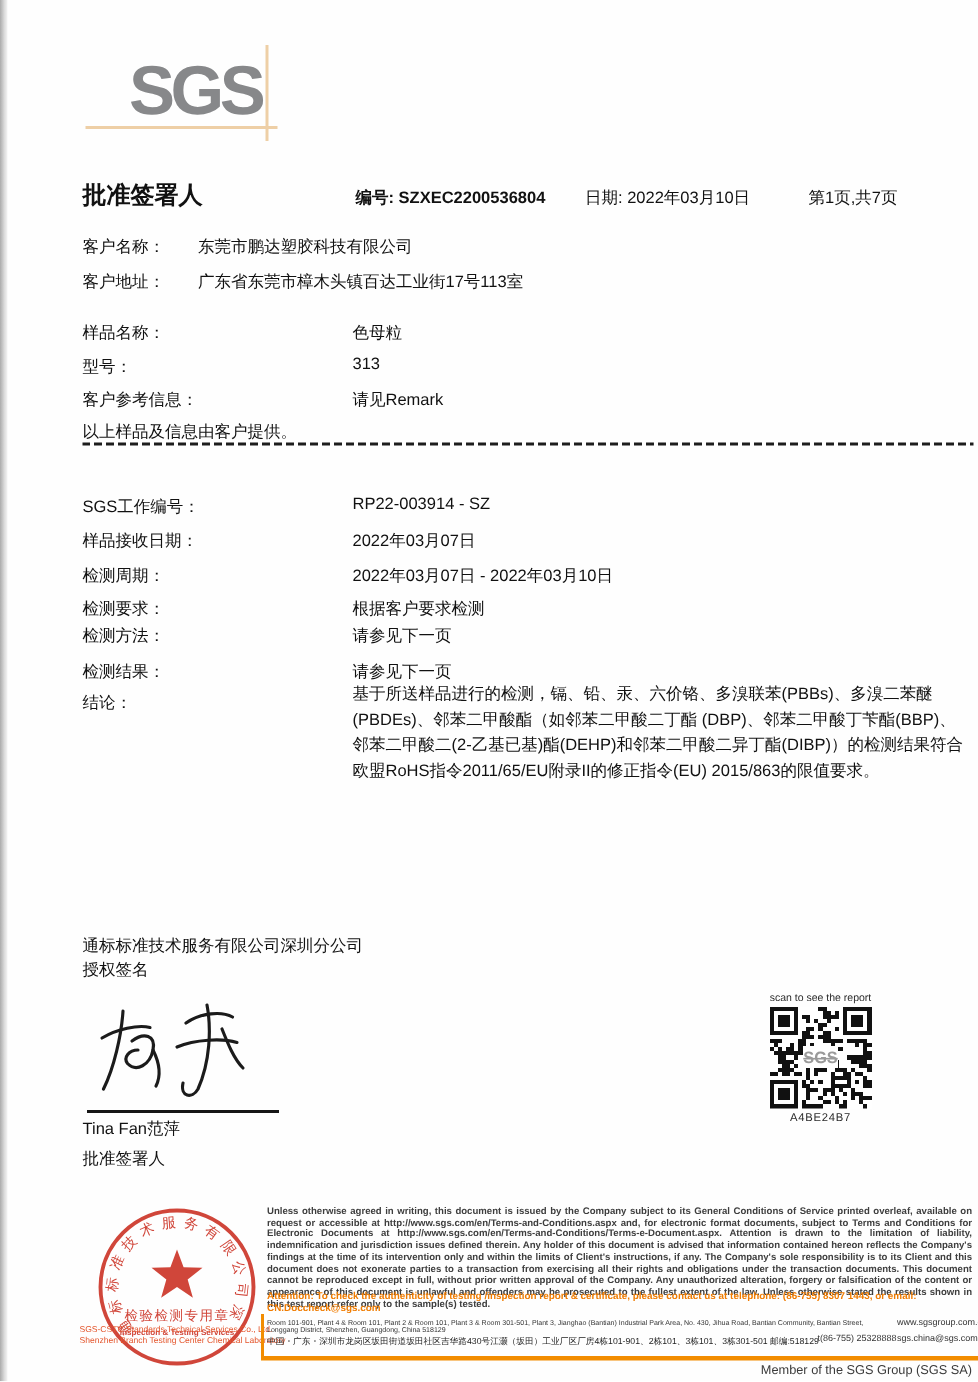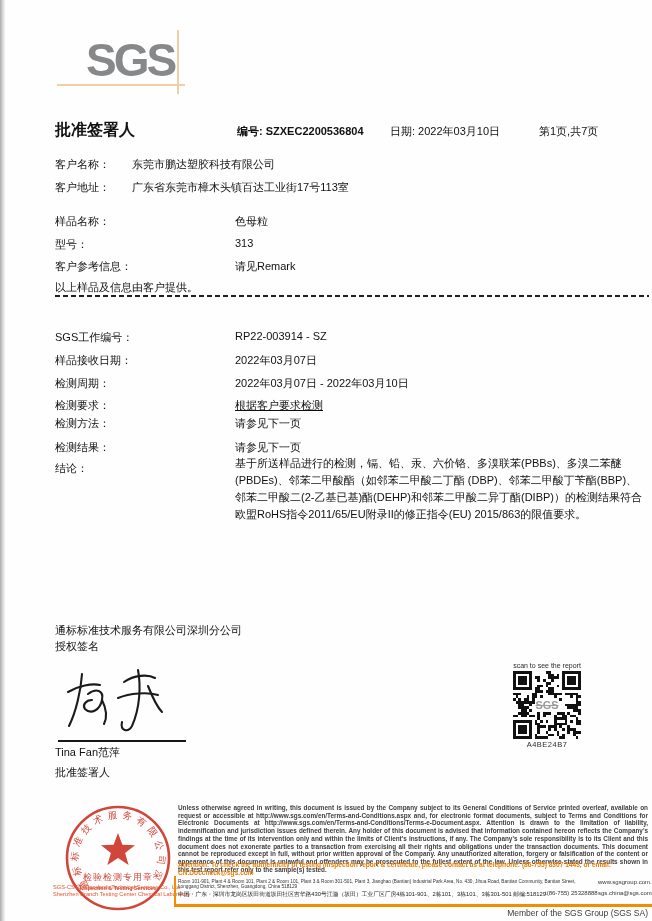--- a/index.html
+++ b/index.html
@@ -90,21 +90,21 @@
 
   <div class="abs dash-sep" style="left:55px;top:295px;width:594px;"></div>
 
   <div class="abs lbl" style="left:55px;top:330px;">SGS工作编号：</div>
   <div class="abs val" style="left:235px;top:330px;">RP22-003914 - SZ</div>
   <div class="abs lbl" style="left:55px;top:353px;">样品接收日期：</div>
   <div class="abs val" style="left:235px;top:353px;">2022年03月07日</div>
   <div class="abs lbl" style="left:55px;top:376px;">检测周期：</div>
   <div class="abs val" style="left:235px;top:376px;">2022年03月07日 - 2022年03月10日</div>
   <div class="abs lbl" style="left:55px;top:398px;">检测要求：</div>
-  <div class="abs val" style="left:235px;top:398px;text-decoration:underline;">根据客户要求检测</div>
+  <div class="abs val" style="left:235px;top:398px;">根据客户要求检测</div>
   <div class="abs lbl" style="left:55px;top:416px;">检测方法：</div>
   <div class="abs val" style="left:235px;top:416px;">请参见下一页</div>
   <div class="abs lbl" style="left:55px;top:440px;">检测结果：</div>
   <div class="abs val" style="left:235px;top:440px;">请参见下一页</div>
 
   <div class="abs lbl" style="left:55px;top:461px;">结论：</div>
   <div class="conclusion" style="left:235px;top:455px;">基于所送样品进行的检测，镉、铅、汞、六价铬、多溴联苯(PBBs)、多溴二苯醚(PBDEs)、邻苯二甲酸酯（如邻苯二甲酸二丁酯 (DBP)、邻苯二甲酸丁苄酯(BBP)、邻苯二甲酸二(2-乙基已基)酯(DEHP)和邻苯二甲酸二异丁酯(DIBP)）的检测结果符合欧盟RoHS指令2011/65/EU附录II的修正指令(EU) 2015/863的限值要求。</div>
 
   <div class="abs sig-company" style="left:55px;top:623px;">通标标准技术服务有限公司深圳分公司</div>
   <div class="abs sig-company" style="left:55px;top:639px;">授权签名</div>

